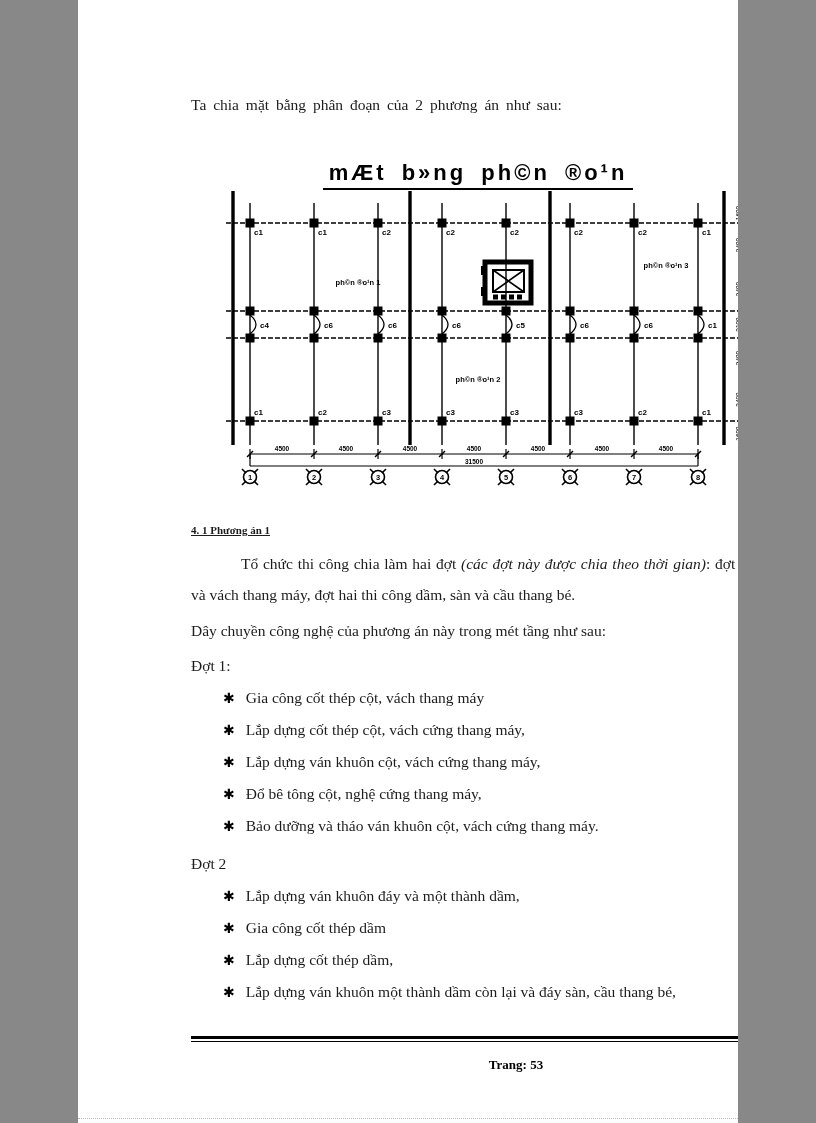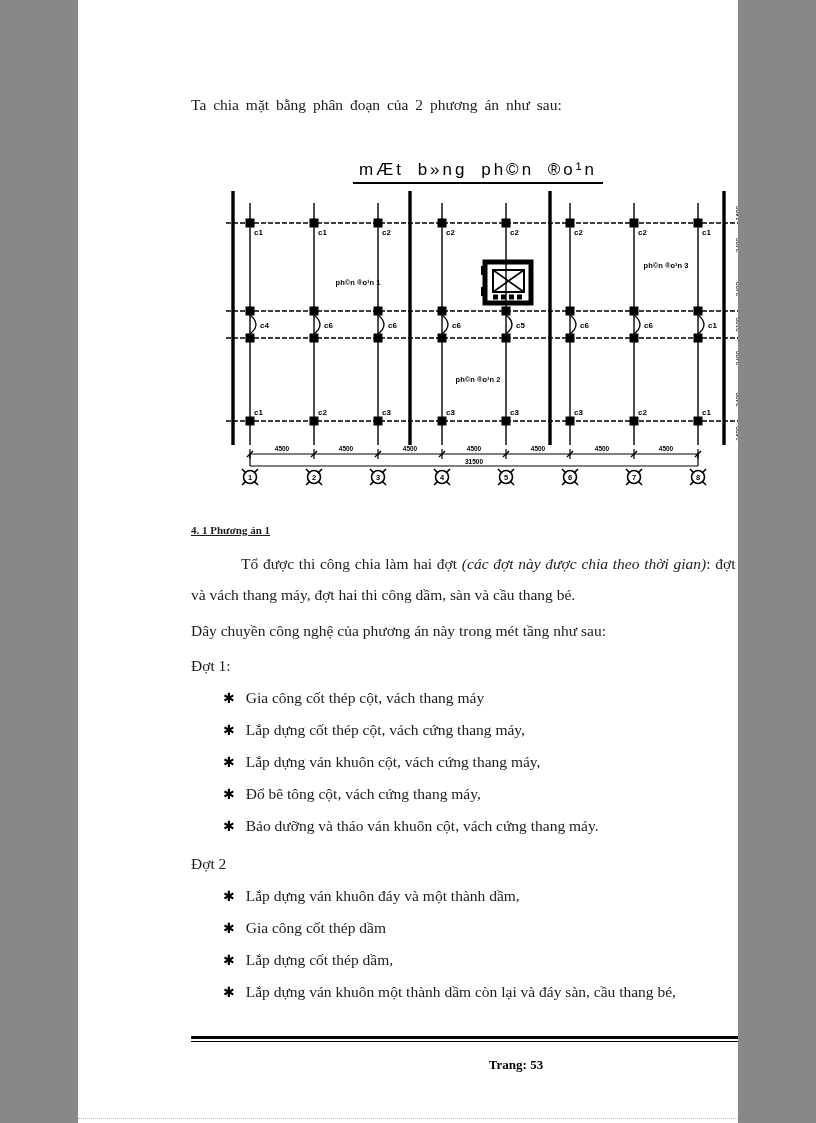--- a/index.html
+++ b/index.html
@@ -8,22 +8,22 @@
     font-family:"Liberation Serif", serif;color:#1c1c1c;overflow:hidden;
   }
   .intro{
     position:absolute;left:113px;top:96px;width:660px;
     font-size:15.5px;word-spacing:3px;
   }
   .diagram-title{
     position:absolute;left:150px;top:160px;width:500px;text-align:center;
   }
   .diagram-title span{
-    display:inline-block;font-family:"Liberation Sans", sans-serif;font-weight:normal;
-    font-size:17px;letter-spacing:3px;word-spacing:6px;color:#000;
+    display:inline-block;font-family:"Liberation Sans", sans-serif;font-weight:bold;
+    font-size:22px;letter-spacing:3px;word-spacing:6px;color:#000;
     border-bottom:2.5px solid #000;padding:0 6px 2px 6px;
   }
   .diagram{
     position:absolute;left:140px;top:186px;width:600px;height:306px;
   }
   .content{
     position:absolute;left:113px;top:524px;width:652px;font-size:15.5px;
   }
   .sec-heading{
     font-weight:bold;text-decoration:underline;font-size:11px;margin:0 0 12px 0;
@@ -295,28 +295,28 @@
           <line x1="484" y1="295" x2="488" y2="299" stroke="#000" stroke-width="1.6"></line>
           <line x1="484" y1="287" x2="488" y2="283" stroke="#000" stroke-width="1.6"></line>
           <line x1="476" y1="295" x2="472" y2="299" stroke="#000" stroke-width="1.6"></line>
           <line x1="476" y1="287" x2="472" y2="283" stroke="#000" stroke-width="1.6"></line>
           <text x="480" y="293.6" font-family="Liberation Sans, sans-serif" font-size="7.5" font-weight="bold" fill="#000" text-anchor="middle">8</text>
         </g>
       </svg></div>
 
   <div class="content">
     <p class="sec-heading">4. 1 Phương án 1</p>
-    <p class="para1"><span>Tổ được thi công chia làm hai đợt </span><i>(các đợt này được chia theo thời gian)</i><span>: đợt mét thi công cột và vách thang máy, đợt hai thi công dầm, sàn và cầu thang bé.</span></p>
+    <p class="para1"><span>Tổ chức thi công chia làm hai đợt </span><i>(các đợt này được chia theo thời gian)</i><span>: đợt mét thi công cột và vách thang máy, đợt hai thi công dầm, sàn và cầu thang bé.</span></p>
     <p class="para2"> Dây chuyền công nghệ của phương án này trong mét tầng như sau:</p>
     <p class="dot-label">Đợt 1:</p>
     <ul class="bullets" id="list-dot1">
         <li><span class="bullet-marker">✱</span><span>Gia công cốt thép cột, vách thang máy</span></li>
         <li><span class="bullet-marker">✱</span><span>Lắp dựng cốt thép cột, vách cứng thang máy,</span></li>
         <li><span class="bullet-marker">✱</span><span>Lắp dựng ván khuôn cột, vách cứng thang máy,</span></li>
-        <li><span class="bullet-marker">✱</span><span>Đổ bê tông cột, vách cứng thang máy,</span></li>
+        <li><span class="bullet-marker">✱</span><span>Đổ bê tông cột, nghệ cứng thang máy,</span></li>
         <li><span class="bullet-marker">✱</span><span>Bảo dưỡng và tháo ván khuôn cột, vách cứng thang máy.</span></li>
       </ul>
     <p class="dot-label">Đợt 2</p>
     <ul class="bullets" id="list-dot2">
         <li><span class="bullet-marker">✱</span><span>Lắp dựng ván khuôn đáy và một thành dầm,</span></li>
         <li><span class="bullet-marker">✱</span><span>Gia công cốt thép dầm</span></li>
         <li><span class="bullet-marker">✱</span><span>Lắp dựng cốt thép dầm,</span></li>
         <li><span class="bullet-marker">✱</span><span>Lắp dựng ván khuôn một thành dầm còn lại và đáy sàn, cầu thang bé,</span></li>
       </ul>
   </div>

